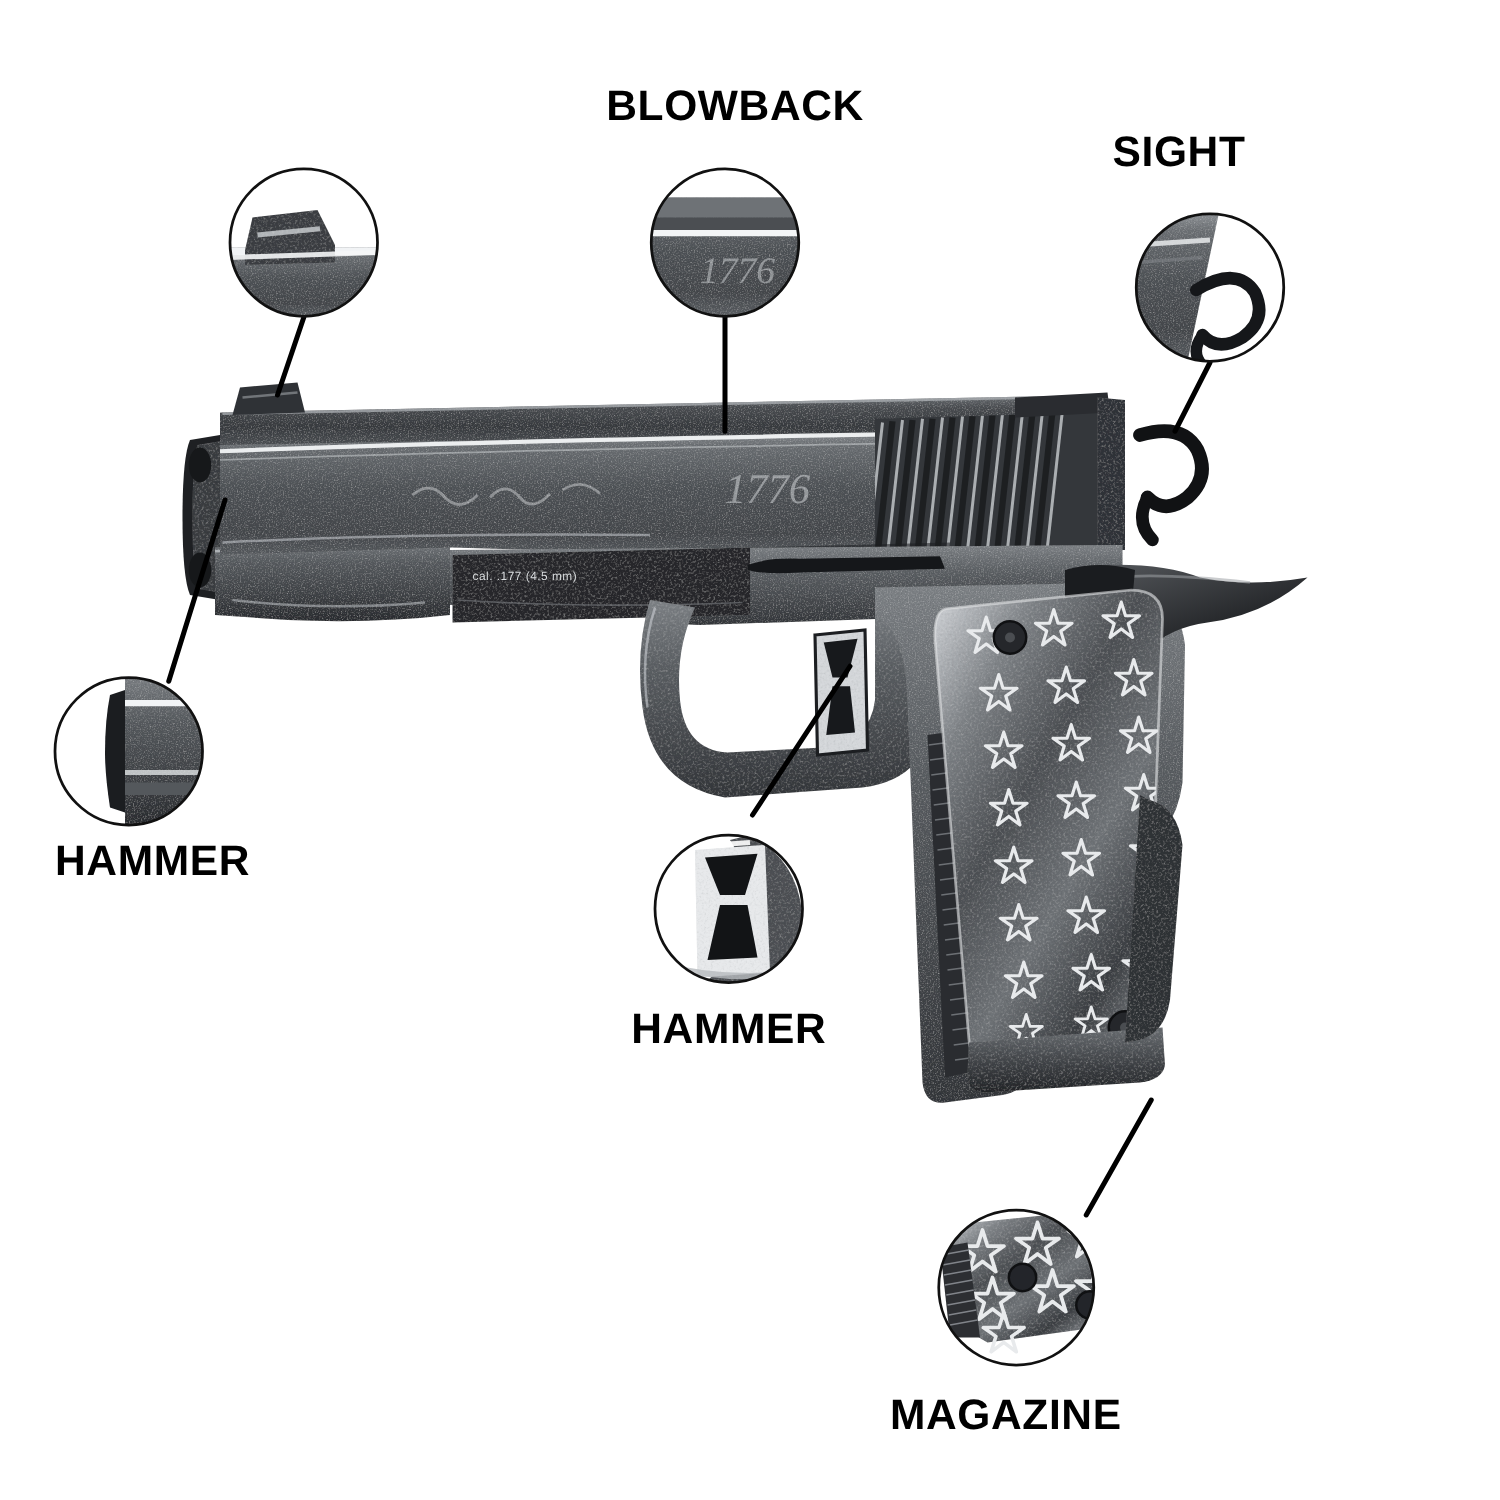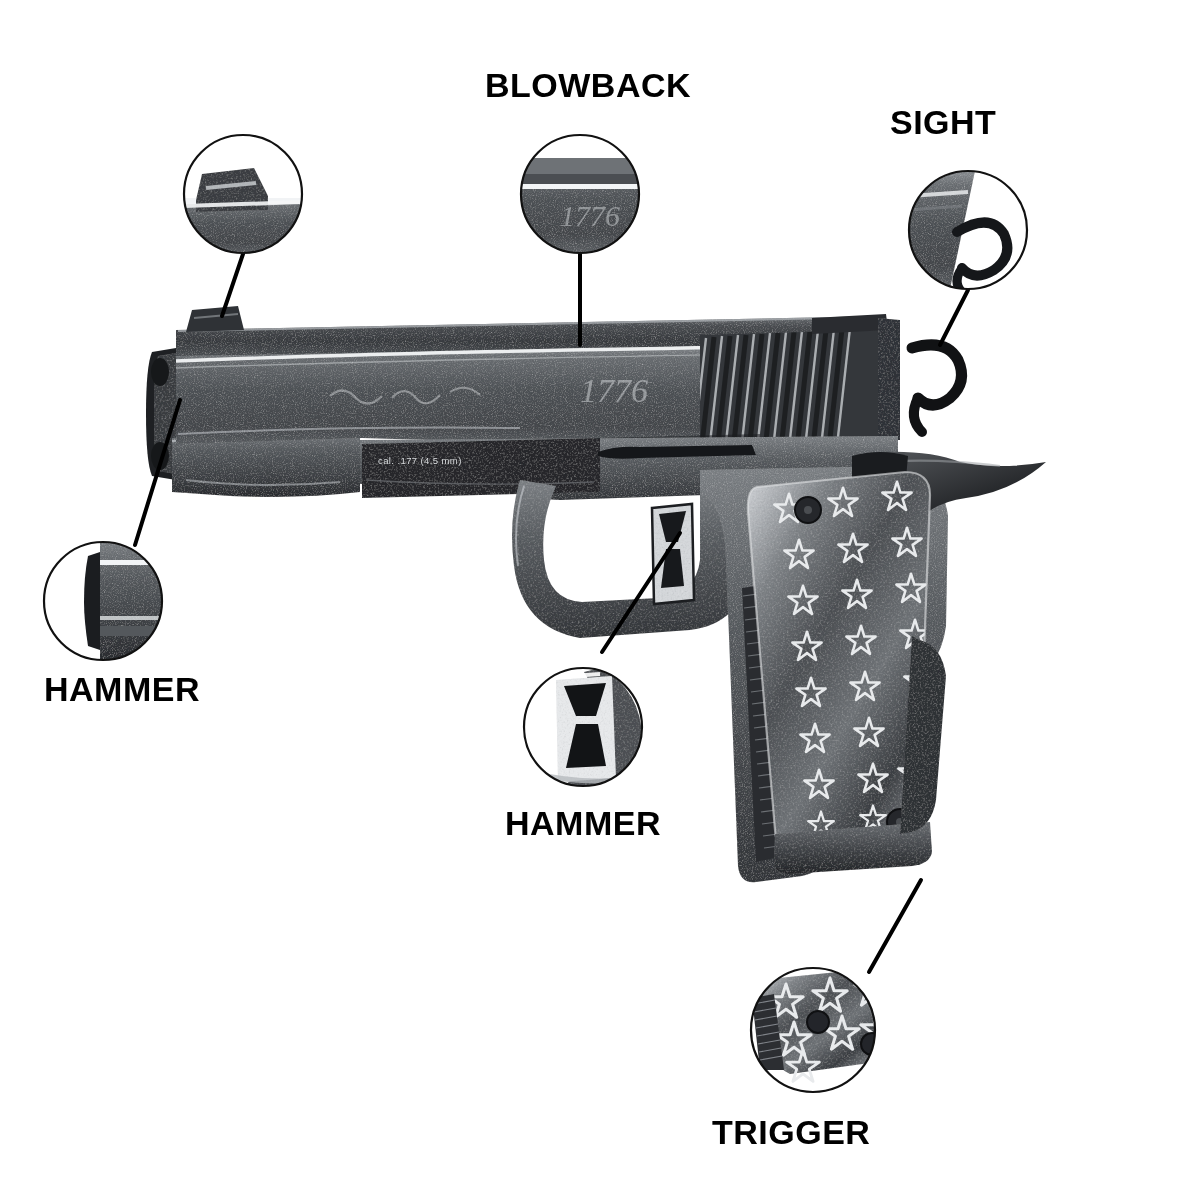--- a/index.html
+++ b/index.html
@@ -455,15 +455,15 @@
 
 
   <div class="callout-label" style="left:485px; top:68px;">BLOWBACK</div>
 
   <div class="callout-label" style="left:890px; top:105px;">SIGHT</div>
 
   <div class="callout-label" style="left:44px; top:672px;">HAMMER</div>
 
   <div class="callout-label" style="left:505px; top:806px;">HAMMER</div>
 
-  <div class="callout-label" style="left:712px; top:1115px;">TRIGGER</div>
+  <div class="callout-label" style="left:712px; top:1115px;">MAGAZINE</div>
 
 </div>
 
 </body></html>

